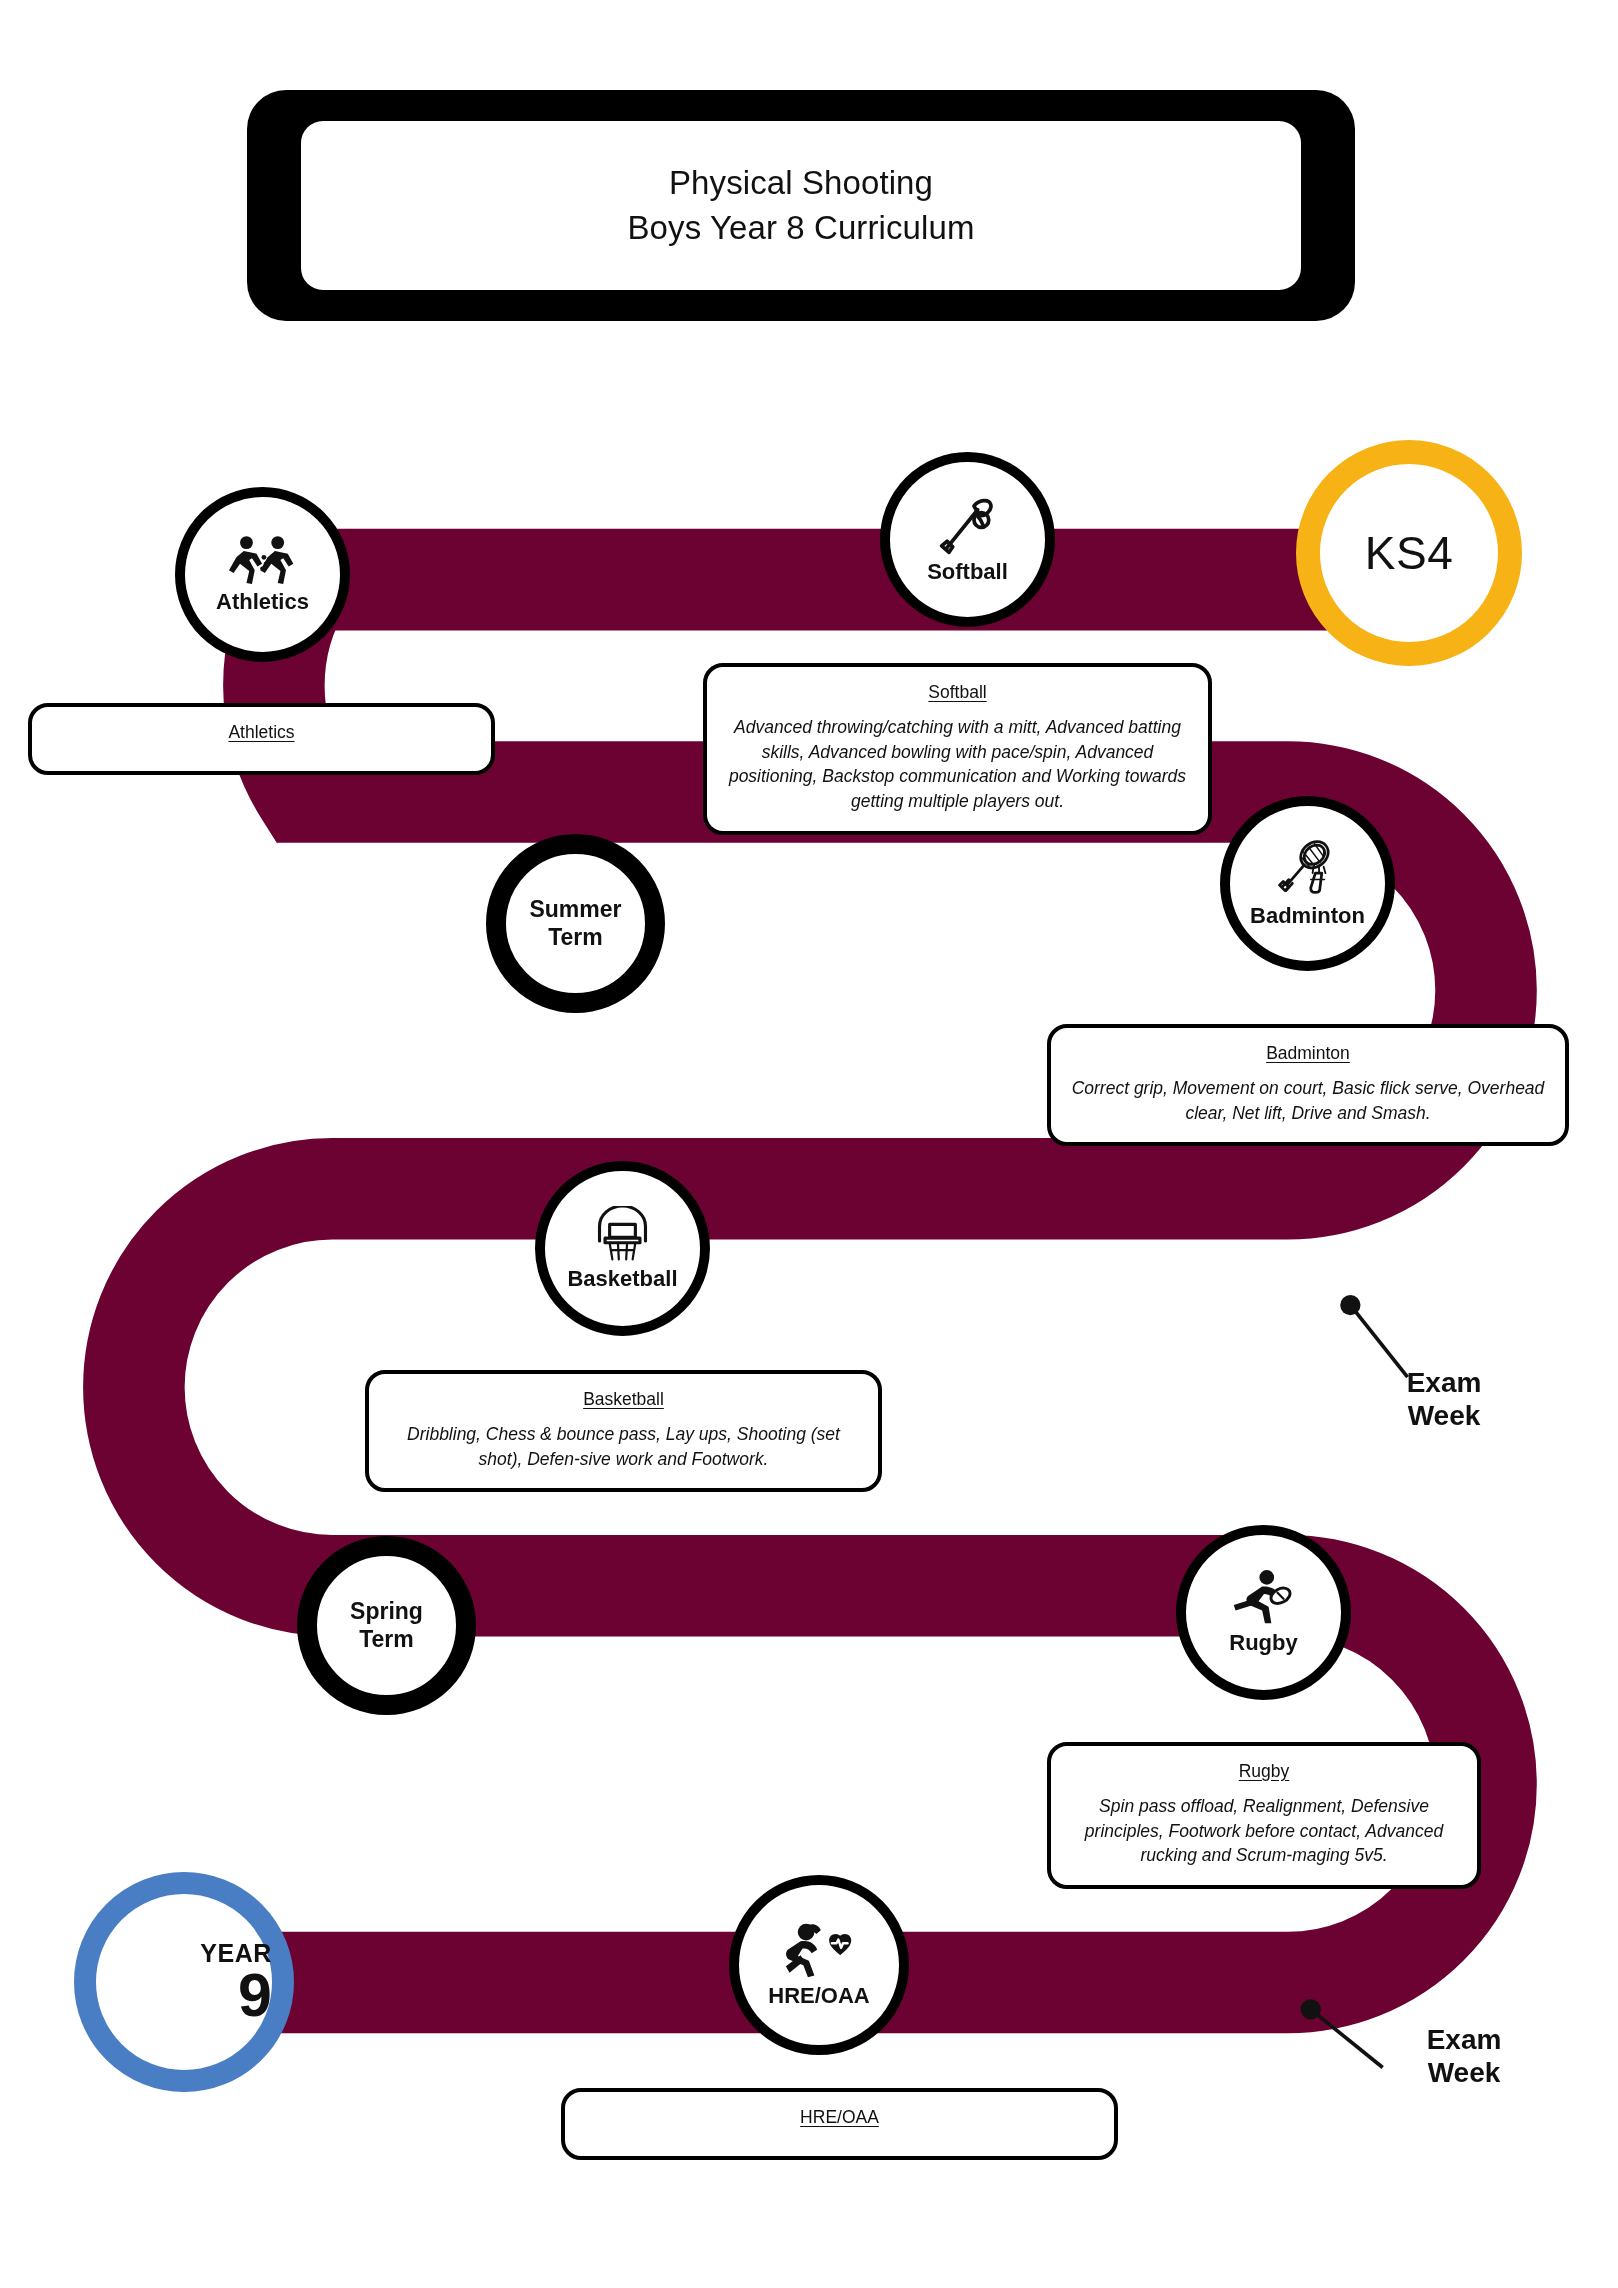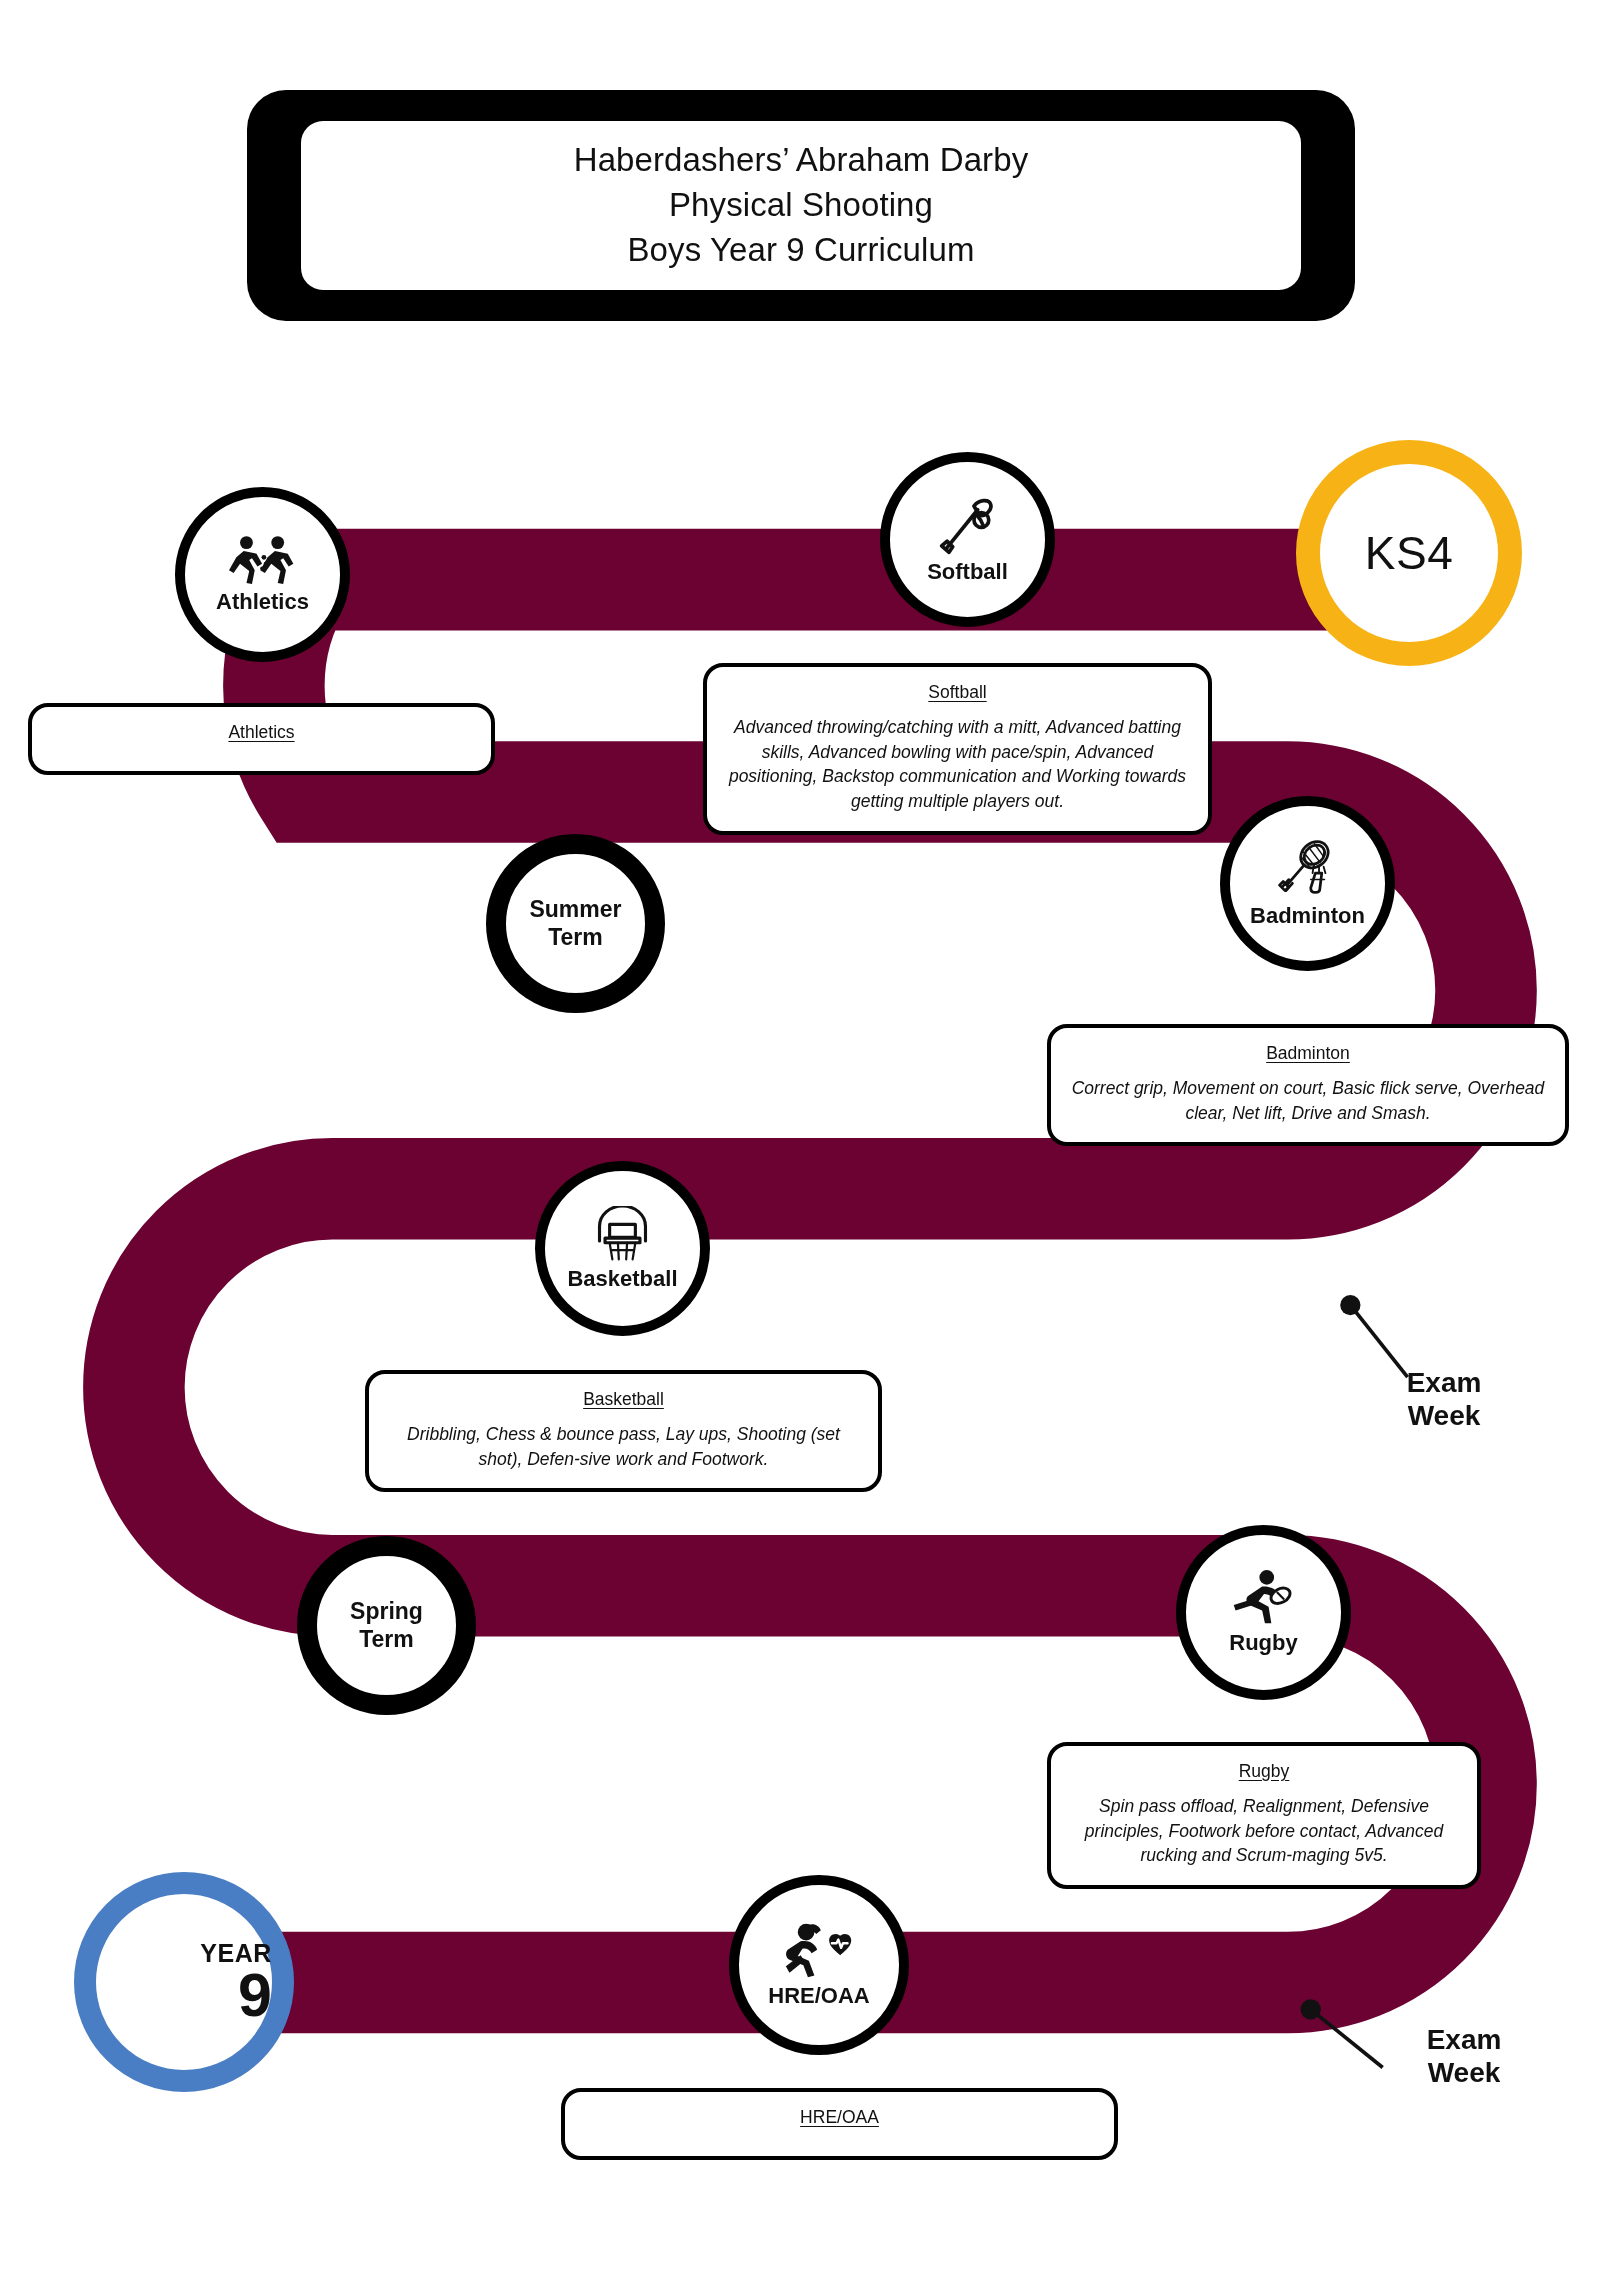--- a/index.html
+++ b/index.html
@@ -156,23 +156,22 @@
     text-align: center;
     line-height: 1.18;
     z-index: 7;
   }
 </style>
 </head>
 <body>
 
 <div class="title-banner">
   <div class="title-inner">
-    <div class="title-line">Haberdashers’ Abraham Darby</div>
     <div class="title-line">Physical Shooting</div>
-    <div class="title-line">Boys Year 9 Curriculum</div>
+    <div class="title-line">Boys Year 8 Curriculum</div>
   </div>
 </div>
 
 <svg id="road-svg" viewBox="0 0 1754 2480">
 
   <path d="M 150 2148
            L 1395 2148
            A 215 215 0 0 0 1395 1718
            L 360 1718
            A 215 215 0 0 1 360 1288

